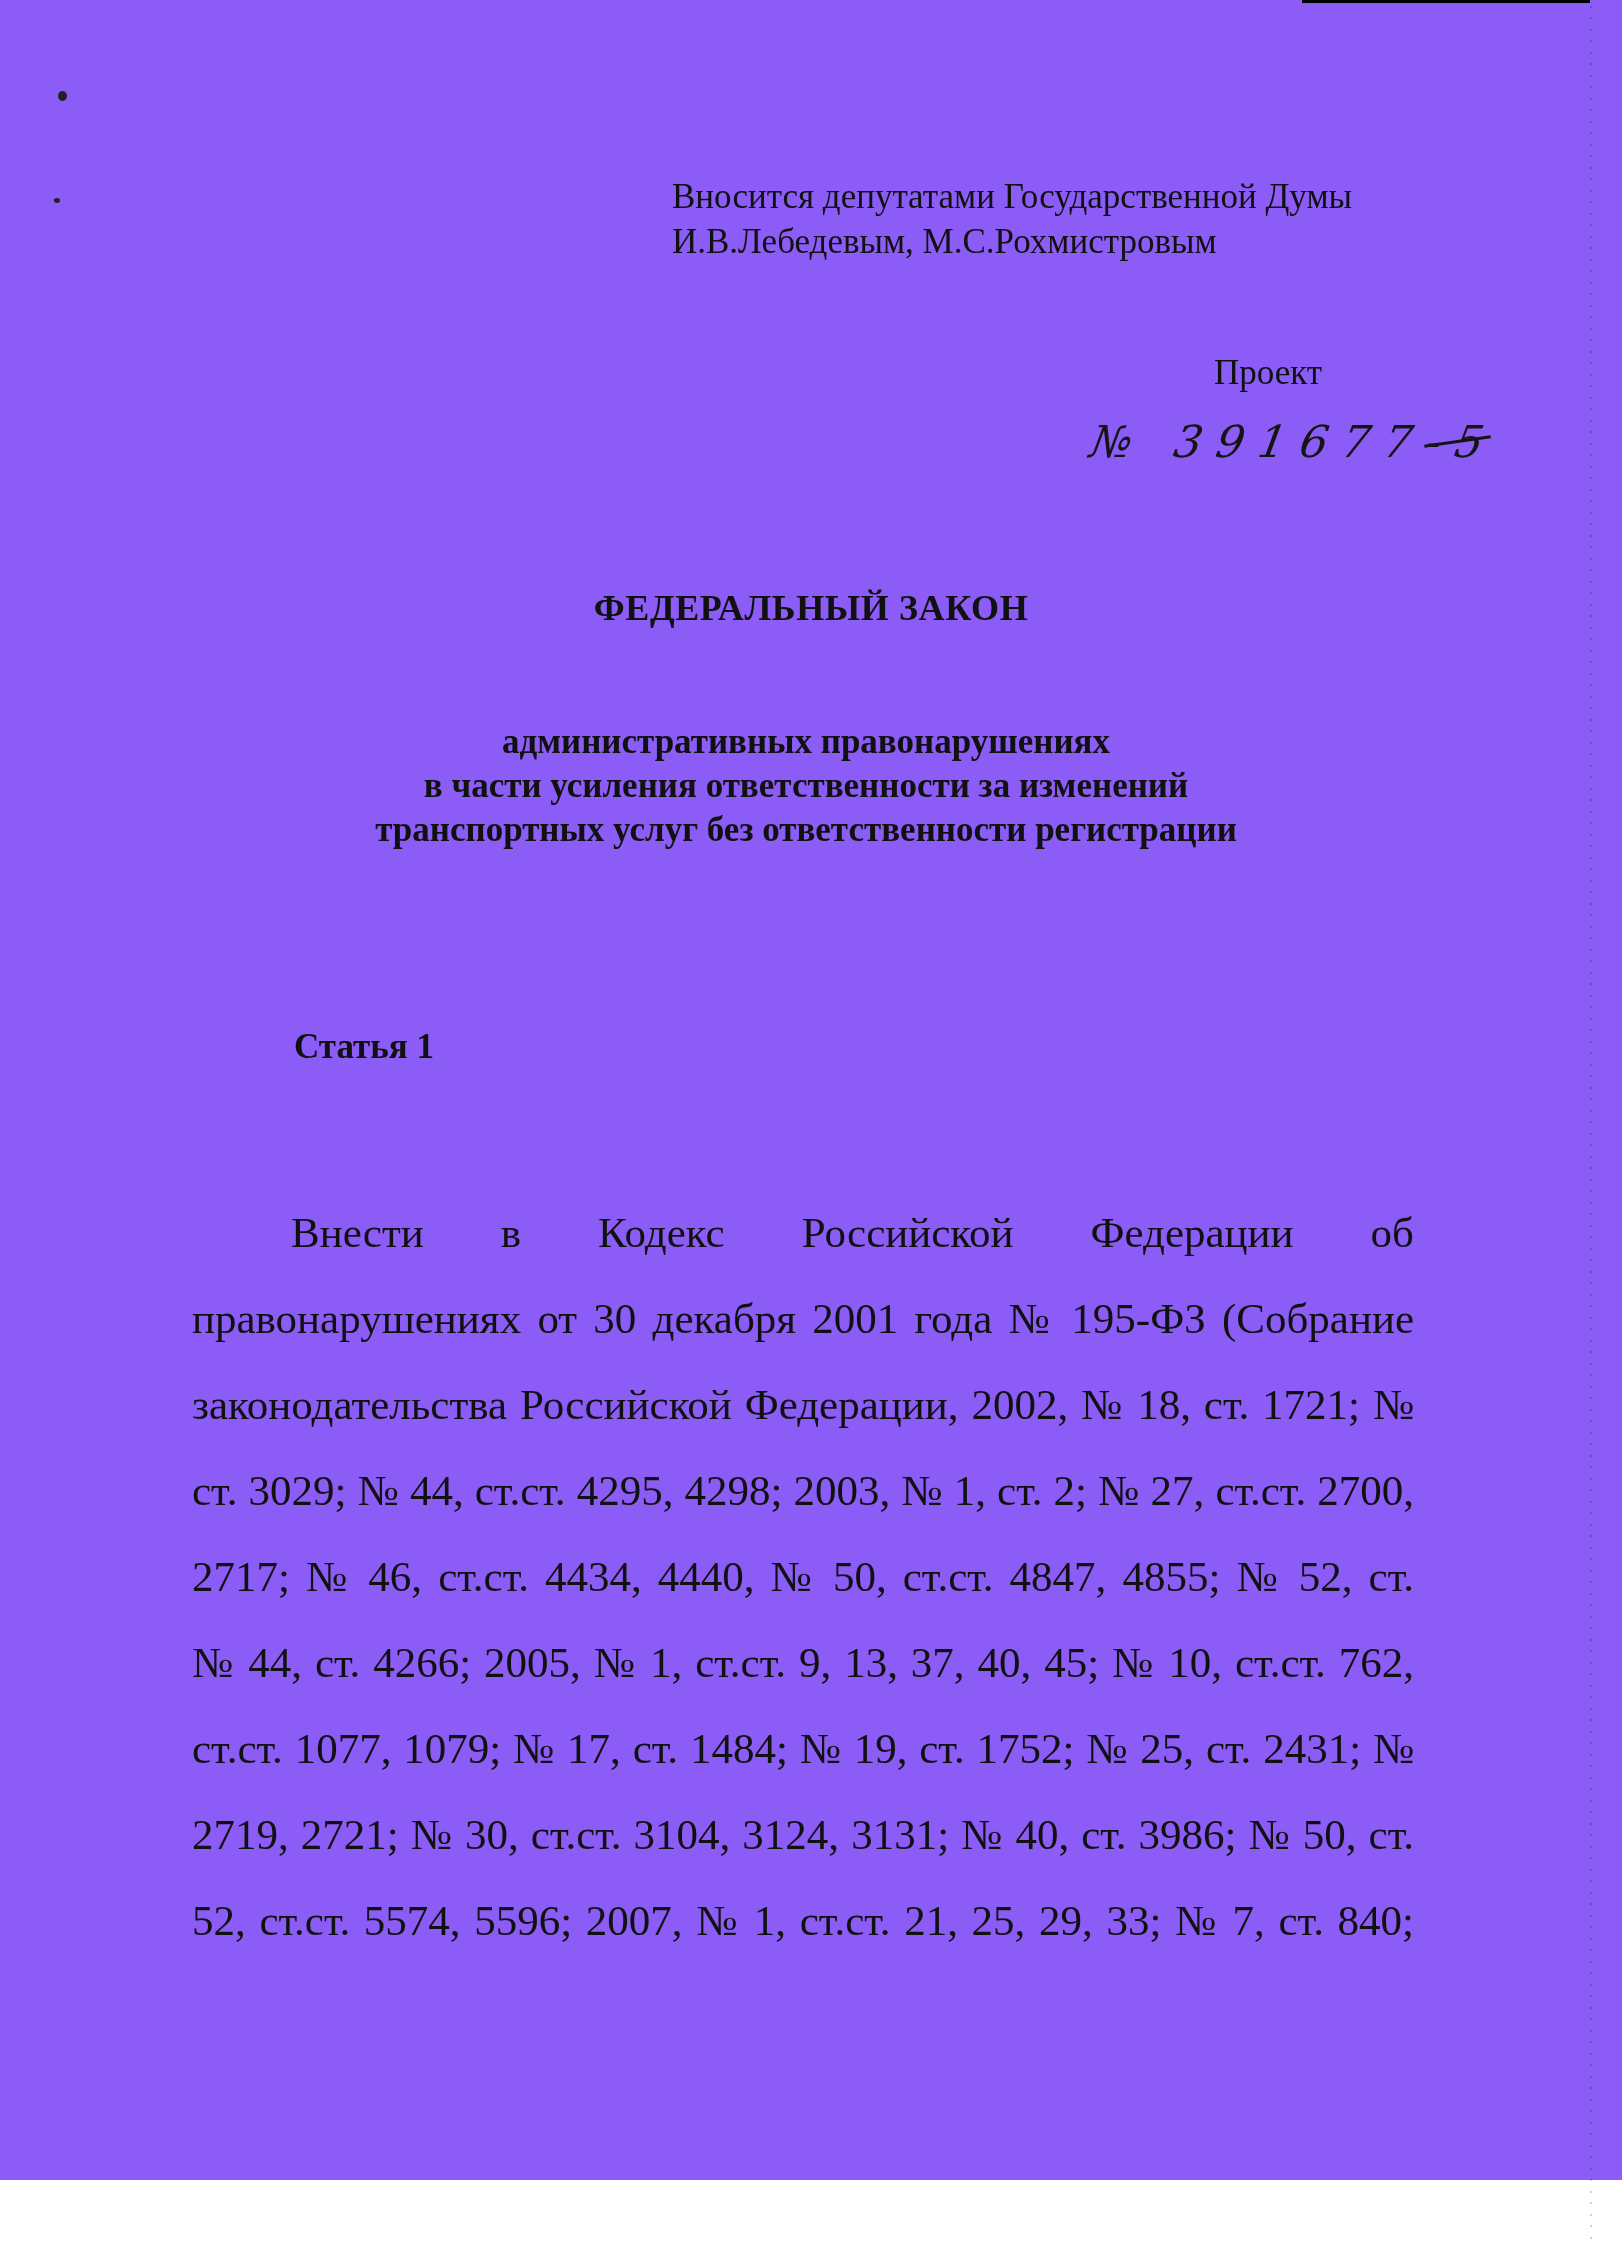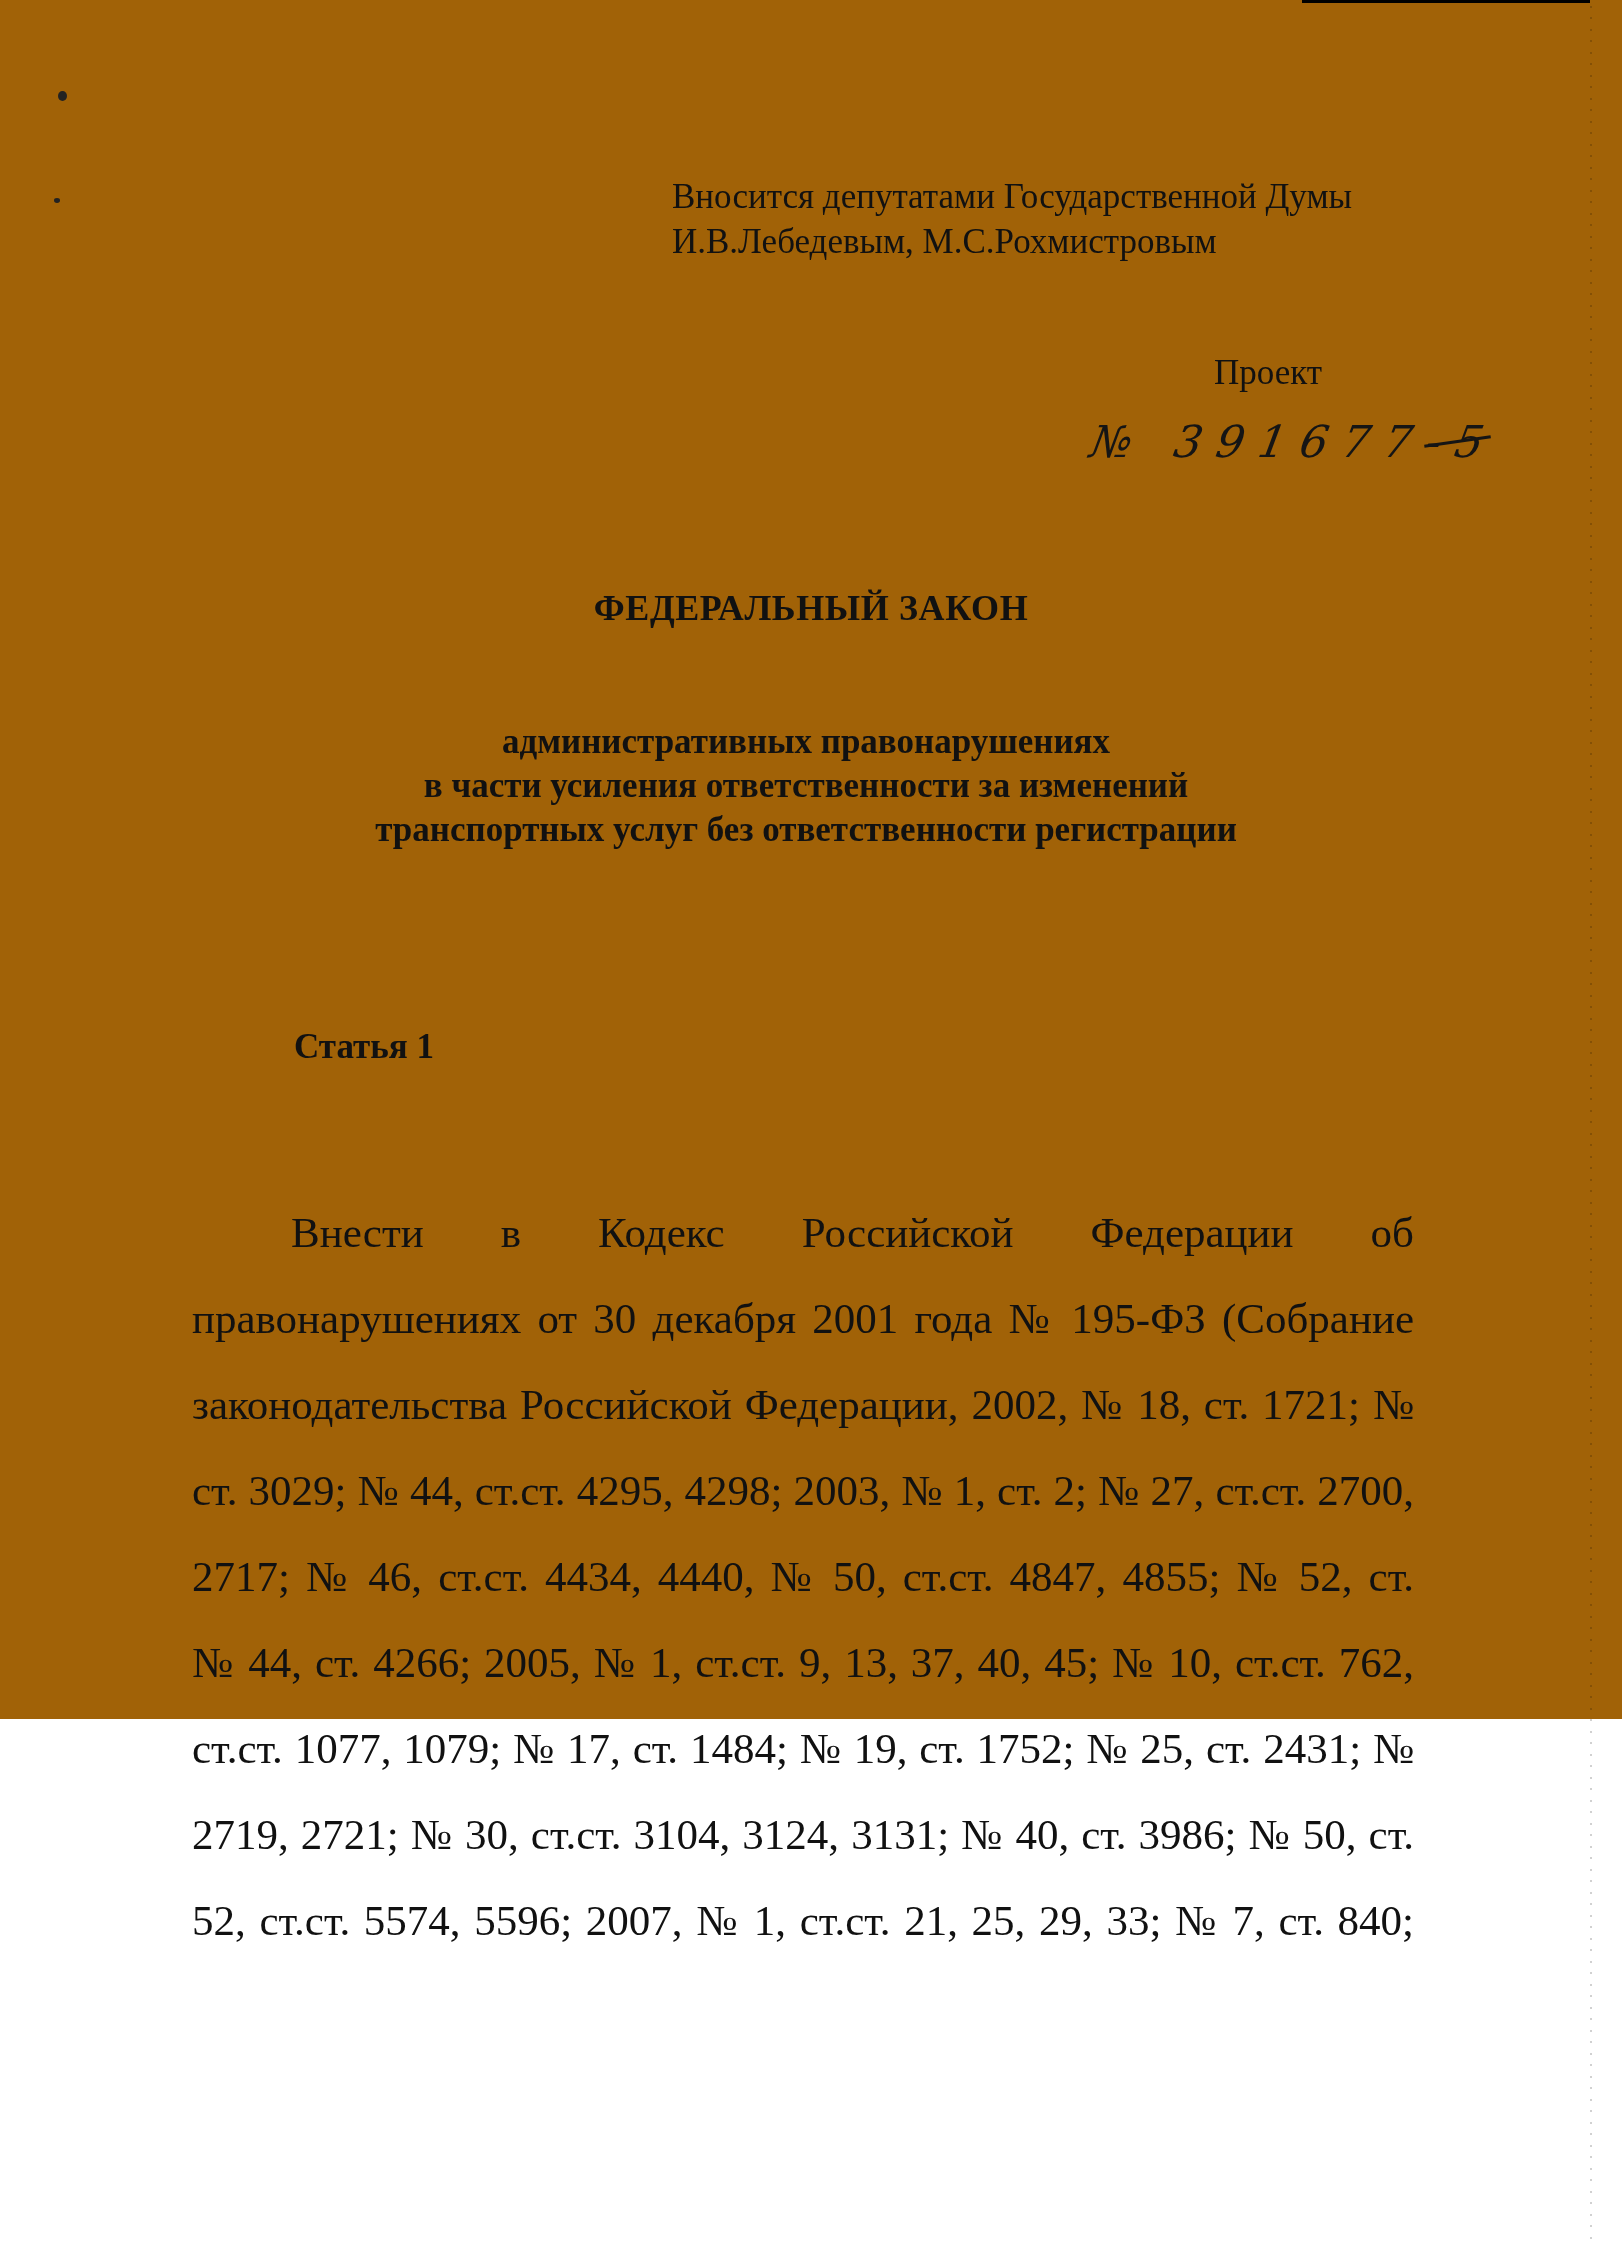--- a/index.html
+++ b/index.html
@@ -1,17 +1,17 @@
 <!DOCTYPE html>
 <html style="font-size:10.2px"><head>
 <meta charset="utf-8">
 <style>
   html, body { margin: 0; padding: 0; background: #ffffff; }
   body { width: 1622px; height: 2261px; position: relative; overflow: hidden; color: #111; }
-  .page { position: absolute; left: 0; top: 0; width: 1622px; height: 1719px; background: #a16207; }
+  .page { position: absolute; left: 0; top: 0; width: 1622px; height: 2180px; background: #8b5cf6; }
   .serif { font-family: "Liberation Serif", "DejaVu Serif", serif; }
   .abs { position: absolute; white-space: nowrap; }
   .submitter { left: 672px; top: 174px; font-size: 35px; line-height: 45px; }
   .project-label { left: 1214px; top: 353px; font-size: 35px; }
   .handwritten { left: 1091px; top: 416px; font-size: 44px; font-style: italic; letter-spacing: 14px; font-family: "DejaVu Serif", serif; transform: skewX(-10deg); color: #151515; }
   .handwritten-line { position: absolute; left: 1424px; top: 440px; width: 67px; height: 2.6px; background: #151515; transform: rotate(-8deg); }
   .law-type { left: 0; width: 1622px; text-align: center; top: 587px; font-size: 36px; font-weight: bold; letter-spacing: 0.6px; }
   .law-title { left: 230px; width: 1152px; text-align: center; top: 720px; font-size: 35px; font-weight: bold; line-height: 44px; }
   .law-title div { white-space: nowrap; }
   .article-heading { left: 294px; top: 1027px; font-size: 35px; font-weight: bold; }

